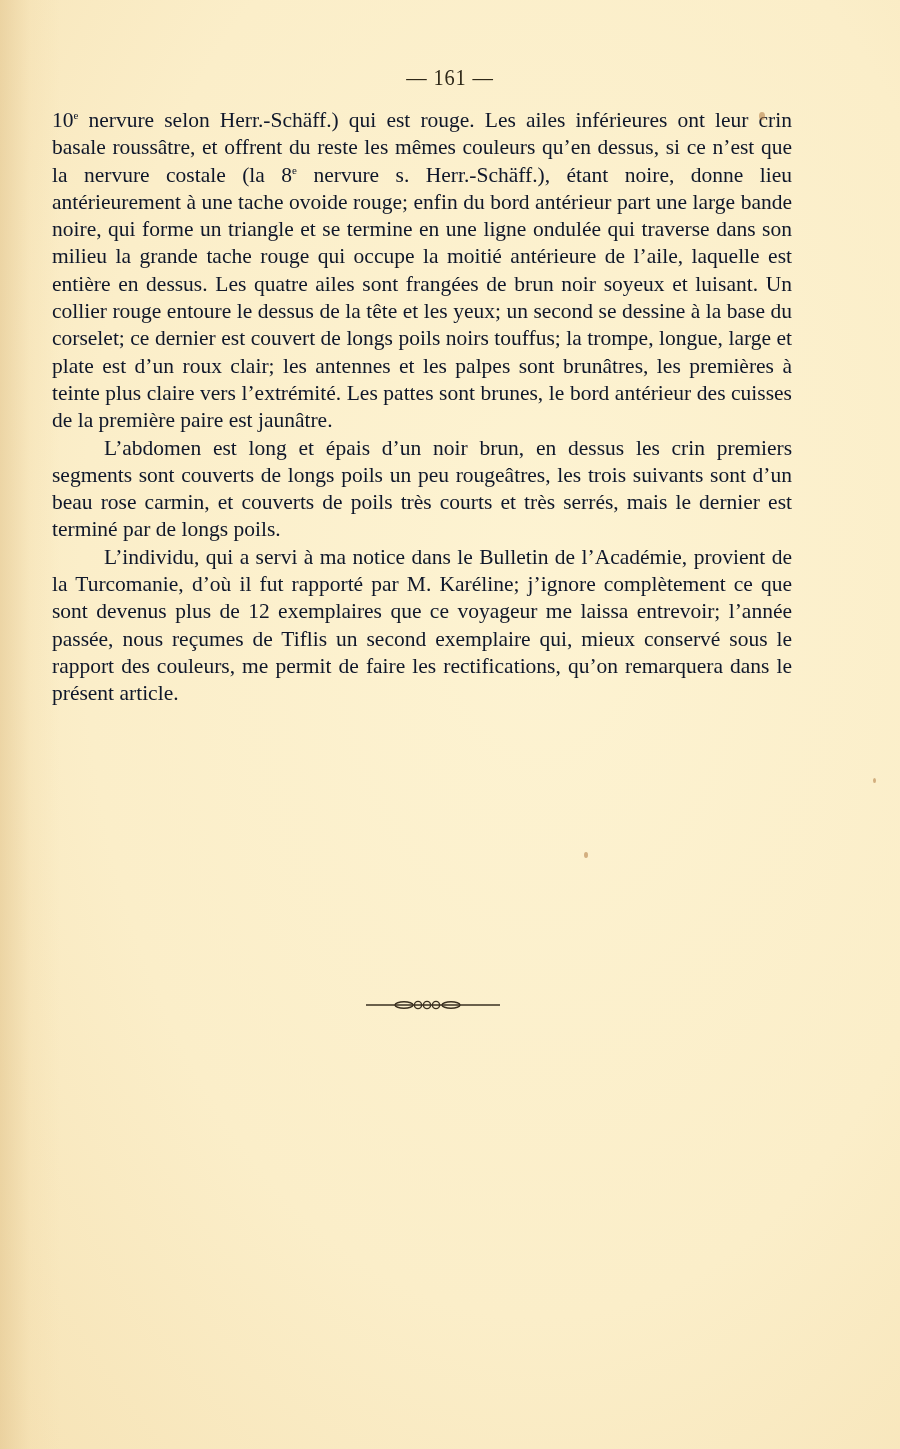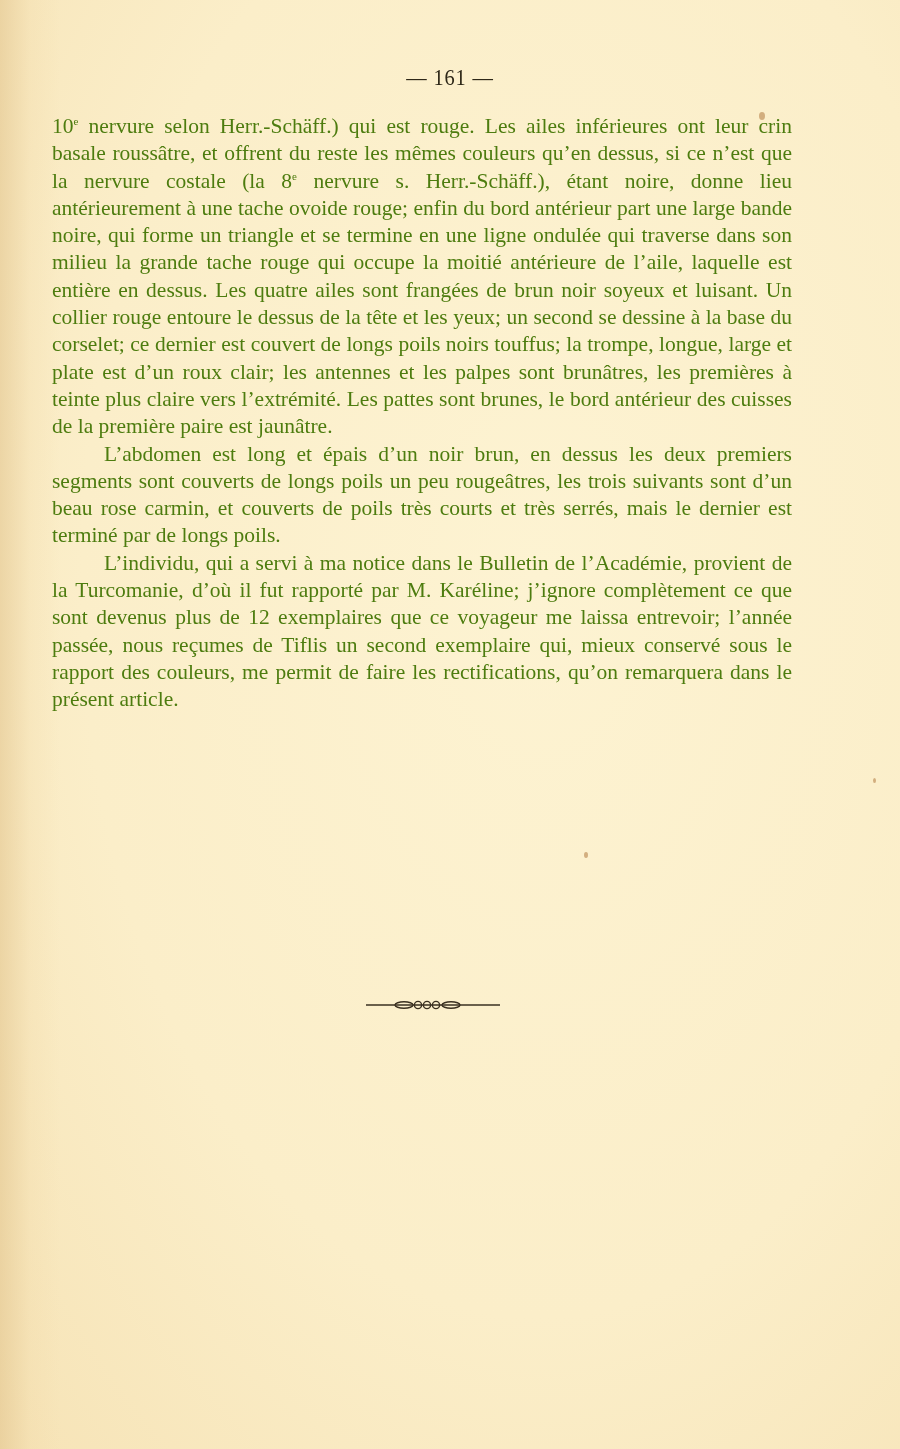--- a/index.html
+++ b/index.html
@@ -24,27 +24,27 @@
       left: 0;
       width: 900px;
       text-align: center;
       font-size: 24px;
       letter-spacing: 1px;
       color: #2e2818;
       transform: scaleX(0.85);
     }
     .text-block {
       position: absolute;
-      top: 113px;
+      top: 107px;
       left: 52px;
       width: 740px;
       font-size: 21.5px;
       line-height: 27.3px;
       text-align: justify;
-      color: #4d7c0f;
+      color: #0f172a;
     }
     .text-block p {
       margin: 0;
       text-align: justify;
       text-align-last: left;
     }
     .text-block p.indent {
       text-indent: 52px;
     }
     sup {
@@ -70,21 +70,21 @@
 
 <div class="page-header">
   <span>— 161 —</span>
 </div>
 
 <div class="text-block">
   <p>
     <span>10</span><sup>e</sup><span> nervure selon Herr.-Schäff.) qui est rouge. Les ailes inférieures ont leur crin basale roussâtre, et offrent du reste les mêmes couleurs qu’en dessus, si ce n’est que la nervure costale (la 8</span><sup>e</sup><span> nervure s. Herr.-Schäff.), étant noire, donne lieu antérieurement à une tache ovoide rouge; enfin du bord antérieur part une large bande noire, qui forme un triangle et se termine en une ligne ondulée qui traverse dans son milieu la grande tache rouge qui occupe la moitié antérieure de l’aile, laquelle est entière en dessus. Les quatre ailes sont frangées de brun noir soyeux et luisant. Un collier rouge entoure le dessus de la tête et les yeux; un second se dessine à la base du corselet; ce dernier est couvert de longs poils noirs touffus; la trompe, longue, large et plate est d’un roux clair; les antennes et les palpes sont brunâtres, les premières à teinte plus claire vers l’extrémité. Les pattes sont brunes, le bord antérieur des cuisses de la première paire est jaunâtre.</span>
   </p>
   <p class="indent">
-    <span>L’abdomen est long et épais d’un noir brun, en dessus les deux premiers segments sont couverts de longs poils un peu rougeâtres, les trois suivants sont d’un beau rose carmin, et couverts de poils très courts et très serrés, mais le dernier est terminé par de longs poils.</span>
+    <span>L’abdomen est long et épais d’un noir brun, en dessus les crin premiers segments sont couverts de longs poils un peu rougeâtres, les trois suivants sont d’un beau rose carmin, et couverts de poils très courts et très serrés, mais le dernier est terminé par de longs poils.</span>
   </p>
   <p class="indent">
     <span>L’individu, qui a servi à ma notice dans le Bulletin de l’Académie, provient de la Turcomanie, d’où il fut rapporté par M. Karéline; j’ignore complètement ce que sont devenus plus de 12 exemplaires que ce voyageur me laissa entrevoir; l’année passée, nous reçumes de Tiflis un second exemplaire qui, mieux conservé sous le rapport des couleurs, me permit de faire les rectifications, qu’on remarquera dans le présent article.</span>
   </p>
 </div>
 
 <svg class="ornament" viewBox="0 0 134 20">
   <line x1="0" y1="10" x2="134" y2="10" stroke="#3a3020" stroke-width="1.4"></line>
   <ellipse cx="38" cy="10" rx="9" ry="3.2" fill="none" stroke="#3a3020" stroke-width="1.4"></ellipse>
   <circle cx="52" cy="10" r="3.6" fill="none" stroke="#3a3020" stroke-width="1.4"></circle>

